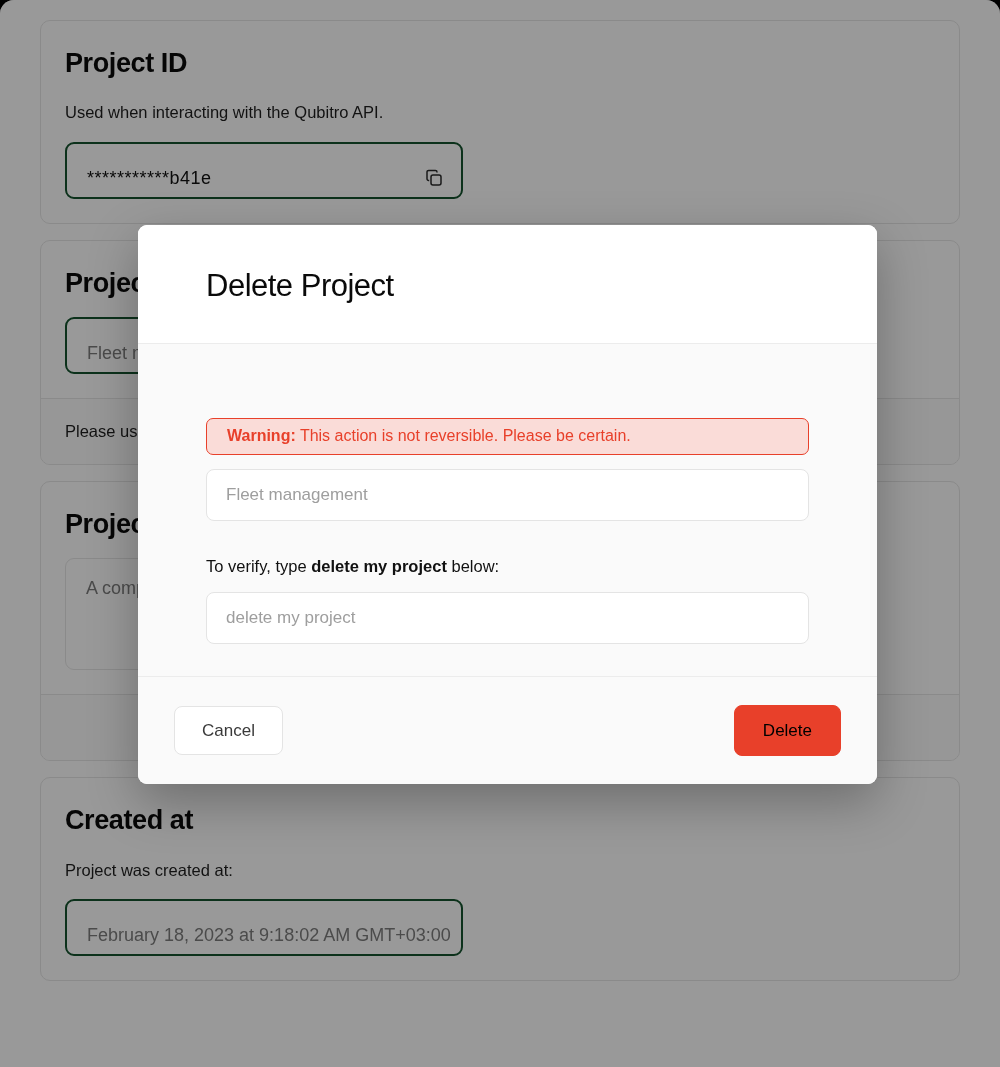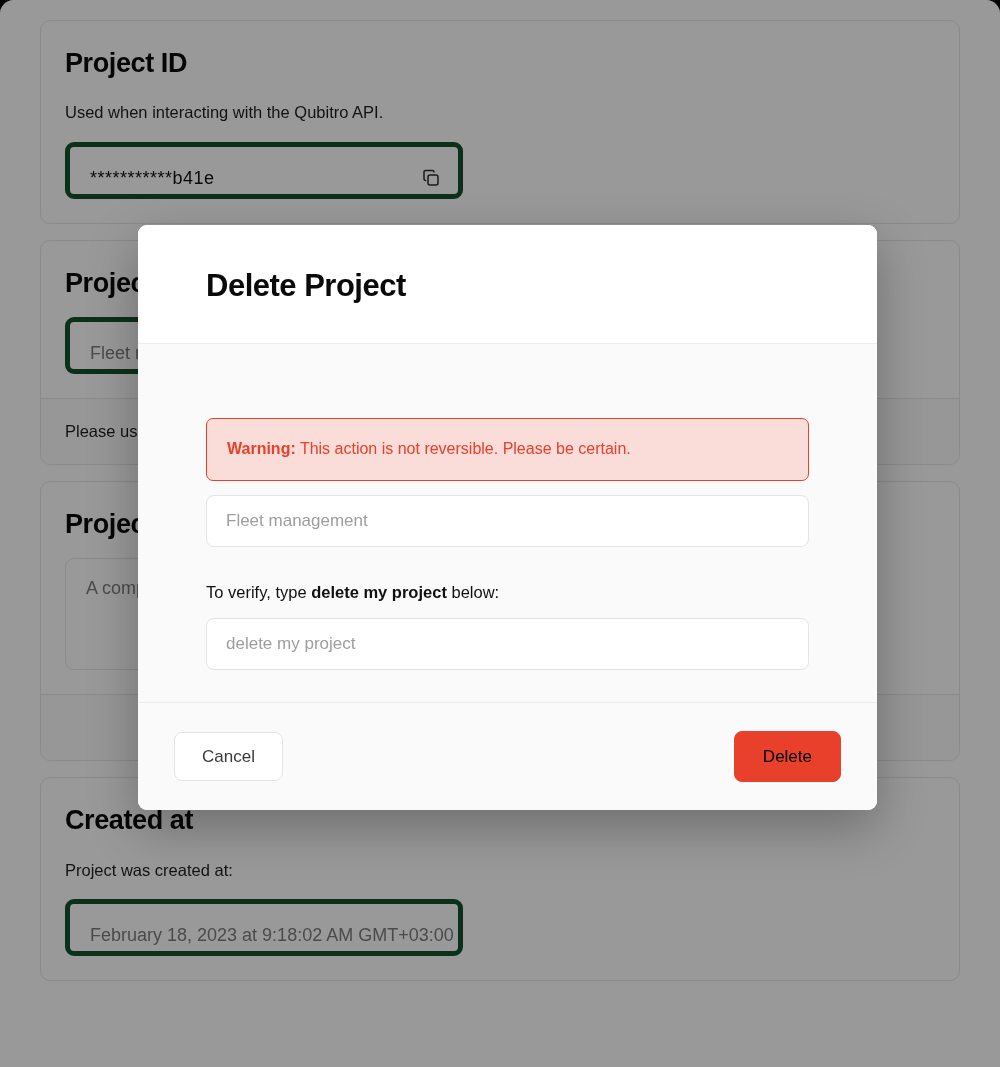--- a/index.html
+++ b/index.html
@@ -51,21 +51,21 @@
     margin-top: 22px;
     font-size: 16.5px;
     color: #1f1f1f;
     line-height: 1.35;
   }
 
   .field-box {
     margin-top: 18px;
     width: 398px;
     height: 57px;
-    border: 5px solid #14532d;
+    border: 2px solid #14532d;
     border-radius: 9px;
     display: flex;
     align-items: center;
     justify-content: space-between;
     padding: 16px 17px 0 20px;
     background: #ffffff;
   }
 
   .field-box .field-text {
     font-size: 18px;
@@ -127,21 +127,21 @@
   }
 
   .modal-header {
     background: #ffffff;
     padding: 44px 68px 40px 68px;
     border-bottom: 1px solid #ececec;
   }
 
   .modal-title {
     font-size: 31px;
-    font-weight: bold;
+    font-weight: normal;
     color: #0a0a0a;
     letter-spacing: -0.5px;
     line-height: 1.1;
   }
 
   .modal-body {
     background: #fafafa;
     padding: 44px 68px 32px 68px;
   }
 
@@ -149,21 +149,21 @@
     font-size: 16.5px;
     line-height: 1.6;
     color: #3a3a3a;
   }
 
   .warning-box {
     margin-top: 30px;
     border: 1px solid #e8402a;
     background: #fadcd8;
     border-radius: 7px;
-    padding: 20px 20px;
+    padding: 7px 20px;
     font-size: 16px;
     color: #e8402a;
     line-height: 1.3;
   }
   .warning-box b { font-weight: bold; }
 
   .form-label {
     margin-top: 34px;
     font-size: 16.5px;
     color: #111111;

